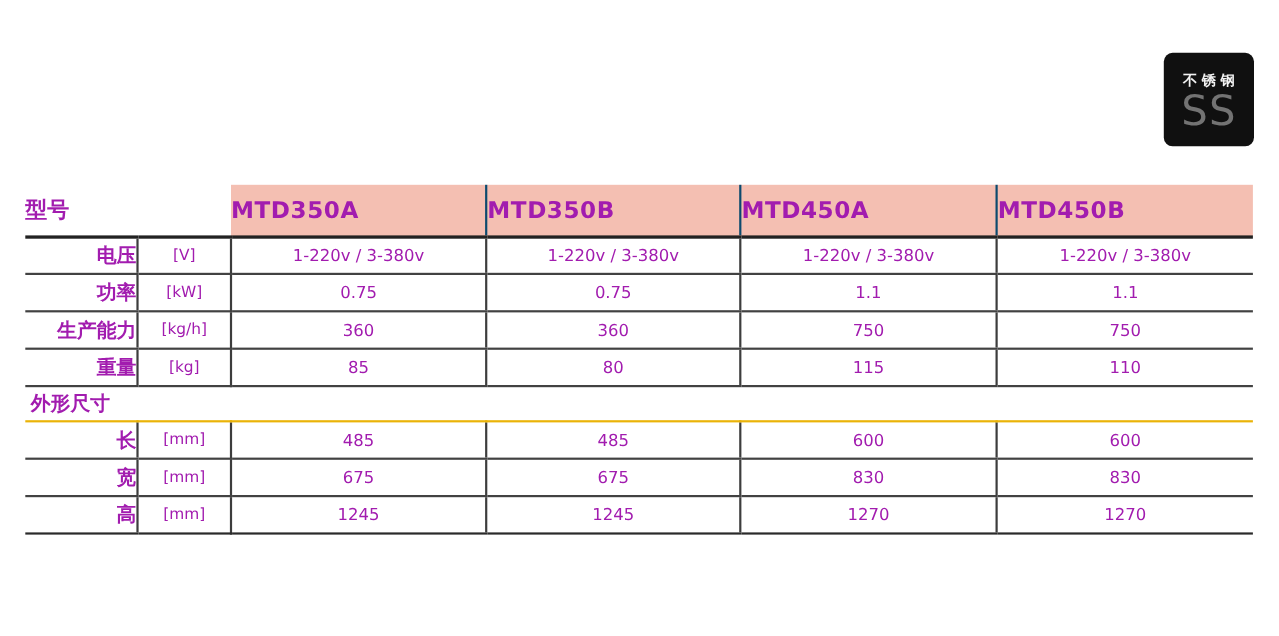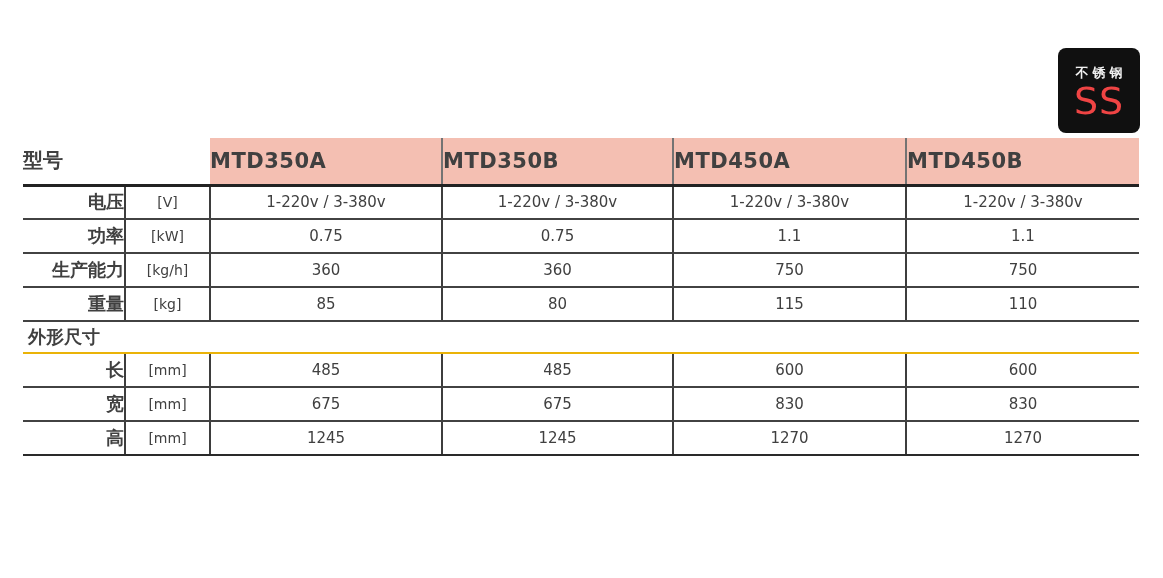--- a/index.html
+++ b/index.html
@@ -32,37 +32,37 @@
   }
   .ss-badge .badge-cn {
     color: #f2f2f2;
     font-size: 13px;
     font-weight: bold;
     letter-spacing: 4px;
     margin-left: 4px;  
     white-space: nowrap;
   }
   .ss-badge .badge-ss {
-    color: #ef4444;
+    color: #737373;
     font-size: 38px;
     font-weight: 400;
     line-height: 1.0;
     letter-spacing: 1px;
     margin-top: 0;
   }
 
   
   table.spec {
     position: absolute;
     left: 23px;
-    top: 138px;
+    top: 168px;
     width: 1116px;
     border-collapse: collapse;
     table-layout: fixed;
-    color: #404040;
+    color: #a21caf;
   }
   table.spec td, table.spec th { padding: 0; box-sizing: border-box; }
 
   tr.header-row { height: 47px; }
   tr.header-row th {
     border-bottom: 3px solid #222222;
     vertical-align: middle;
   }
   th.model-label {
     text-align: left;
@@ -70,21 +70,21 @@
     font-weight: bold;
     padding-left: 5px;
   }
   th.model-name {
     background: #f4bfb2;
     text-align: left;
     font-size: 21px;
     font-weight: bold;
     letter-spacing: 0.5px;
   }
-  th.model-name + th.model-name { border-left: 2px solid #737373; }
+  th.model-name + th.model-name { border-left: 2px solid #0c4a6e; }
 
   tr.spec-row { height: 34px; }
   tr.spec-row td { border-bottom: 2px solid #424242; vertical-align: middle; }
 
   td.row-label {
     text-align: right;
     font-size: 18px;
     font-weight: bold;
     padding-left: 5px;
     white-space: nowrap;

